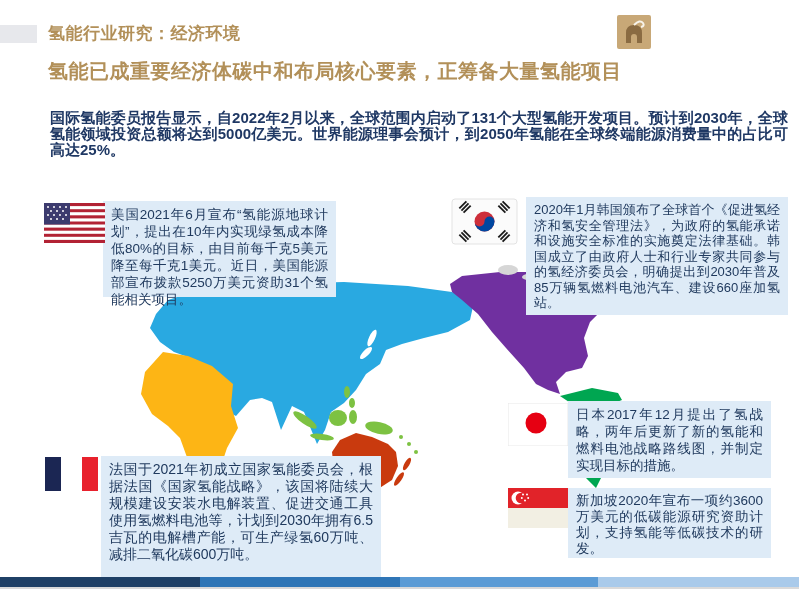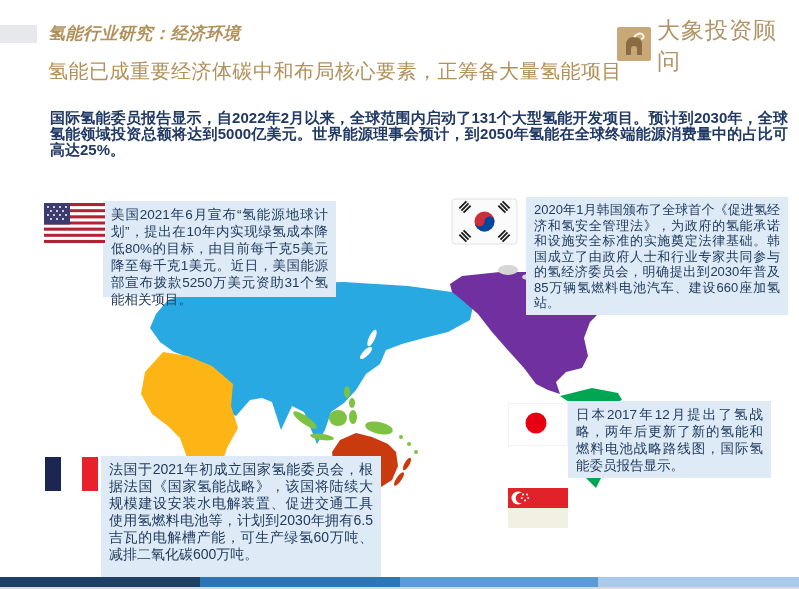--- a/index.html
+++ b/index.html
@@ -3,22 +3,22 @@
 <meta charset="utf-8">
 <style>
   html,body{margin:0;padding:0;background:#fff;}
   .slide{
     position:relative;width:799px;height:589px;background:#ffffff;overflow:hidden;
     font-family:"Liberation Sans","DejaVu Sans",sans-serif;
   }
   .abs{position:absolute;}
   
   .gray-accent{left:0;top:25px;width:37px;height:18px;background:var(--gray-box);}
-  .kicker{left:48px;top:22px;font-size:17px;font-weight:bold;color:var(--gold);letter-spacing:.5px;font-style:italic;}
-  .page-title{left:48px;top:58px;font-size:20px;font-weight:normal;color:var(--gold);letter-spacing:.5px;}
+  .kicker{left:48px;top:22px;font-size:17px;font-weight:bold;color:var(--gold);letter-spacing:.5px;}
+  .page-title{left:48px;top:58px;font-size:20px;font-weight:bold;color:var(--gold);letter-spacing:.5px;}
   .logo{left:617px;top:15px;display:flex;align-items:center;gap:6px;}
   .logo-text{font-family:"Liberation Serif","DejaVu Serif",serif;font-size:23px;color:var(--logo-tan);letter-spacing:1px;}
   
   .intro{left:50px;top:110px;width:738px;font-size:15px;line-height:16px;
     color:var(--navy);font-weight:bold;text-align:justify;}
   
   .map{left:0;top:0;width:799px;height:589px;z-index:1;}
   
   .callout{z-index:2;background:var(--callout-bg);color:var(--callout-text);
     padding:5px 8px;box-sizing:border-box;text-align:justify;}
@@ -52,21 +52,20 @@
   <div class="abs page-title">氢能已成重要经济体碳中和布局核心要素，正筹备大量氢能项目</div>
 
   <div class="abs logo">
     <span>
       <svg width="34" height="34" viewBox="0 0 34 34">
         <rect x="0" y="0" width="34" height="34" rx="2" fill="#c8a877"></rect>
         <path d="M9 28 L9 18 Q9 10 17 10 Q25 10 25 18 L25 28 L20 28 L20 22 Q20 19 17 19 Q14 19 14 22 L14 28 Z" fill="#8a6b42"></path>
         <path d="M17 10 Q23 4 26 8 Q28 11 24 12" fill="none" stroke="#f7f3ea" stroke-width="2"></path>
       </svg>
     </span>
-    <span class="logo-text">大象投资顾问</span>
   </div>
 
   <div class="abs intro">国际氢能委员报告显示，自2022年2月以来，全球范围内启动了131个大型氢能开发项目。预计到2030年，全球氢能领域投资总额将达到5000亿美元。世界能源理事会预计，到2050年氢能在全球终端能源消费量中的占比可高达25%。</div>
 
   <svg class="abs map" viewBox="0 0 799 589">
 
     <path style="fill:var(--map-asia)" d="M186 294 L168 300 L156 314 L150 328 L160 342 L174 352 L196 360 L212 372 L208 384 L220 408 L236 416 L250 400 L262 398 L272 402 L281 430 L292 406 L304 412 L317 444 L325 430 L331 412 L344 403 L356 390 L366 374 L380 364 L386 350 L402 344 L424 338 L448 332 L470 320 L474 302 L452 292 L408 286 L344 282 L272 284 L218 288 Z"></path>
 
     <g fill="#ffffff">
       <ellipse cx="372" cy="338" rx="3" ry="9" transform="rotate(25 372 338)"></ellipse>
@@ -168,21 +167,21 @@
     </svg>
   </span>
   <div class="abs callout co-korea">2020年1月韩国颁布了全球首个《促进氢经济和氢安全管理法》，为政府的氢能承诺和设施安全标准的实施奠定法律基础。韩国成立了由政府人士和行业专家共同参与的氢经济委员会，明确提出到2030年普及85万辆氢燃料电池汽车、建设660座加氢站。</div>
 
   <span class="abs flag f-japan">
     <svg width="60" height="43" viewBox="0 0 60 43">
       <rect width="60" height="43" fill="#ffffff" stroke="#e8e8e8"></rect>
       <circle cx="28" cy="20" r="10.5" fill="#e60012"></circle>
     </svg>
   </span>
-  <div class="abs callout co-japan">日本2017年12月提出了氢战略，两年后更新了新的氢能和燃料电池战略路线图，国际氢能委员报告显示。</div>
+  <div class="abs callout co-japan">日本2017年12月提出了氢战略，两年后更新了新的氢能和燃料电池战略路线图，并制定实现目标的措施。</div>
 
   <span class="abs flag f-france">
     <svg width="53" height="34" viewBox="0 0 53 34">
       <rect x="0" y="0" width="16" height="34" fill="#1b2653"></rect>
       <rect x="16" y="0" width="21" height="34" fill="#ffffff"></rect>
       <rect x="37" y="0" width="16" height="34" fill="#e8212d"></rect>
     </svg>
   </span>
   <div class="abs callout co-france">法国于2021年初成立国家氢能委员会，根据法国《国家氢能战略》，该国将陆续大规模建设安装水电解装置、促进交通工具使用氢燃料电池等，计划到2030年拥有6.5吉瓦的电解槽产能，可生产绿氢60万吨、减排二氧化碳600万吨。</div>
 
@@ -194,20 +193,21 @@
       <circle cx="13" cy="10" r="5.3" fill="#e12329"></circle>
       <g fill="#ffffff">
         <circle cx="15" cy="6.5" r="1"></circle>
           <circle cx="19" cy="6.5" r="1"></circle>
         <circle cx="13.8" cy="10" r="1"></circle>
           <circle cx="20.2" cy="10" r="1"></circle>
         <circle cx="17" cy="12.5" r="1"></circle>
       </g>
     </svg>
   </span>
+  <div class="abs callout co-sg">新加坡2020年宣布一项约3600万美元的低碳能源研究资助计划，支持氢能等低碳技术的研发。</div>
 
   <div class="abs footer">
     <div class="fs1"></div>
     <div class="fs2"></div>
     <div class="fs3"></div>
     <div class="fs4"></div>
   </div>
   <div class="abs footer-strip"></div>
 
 </div>

